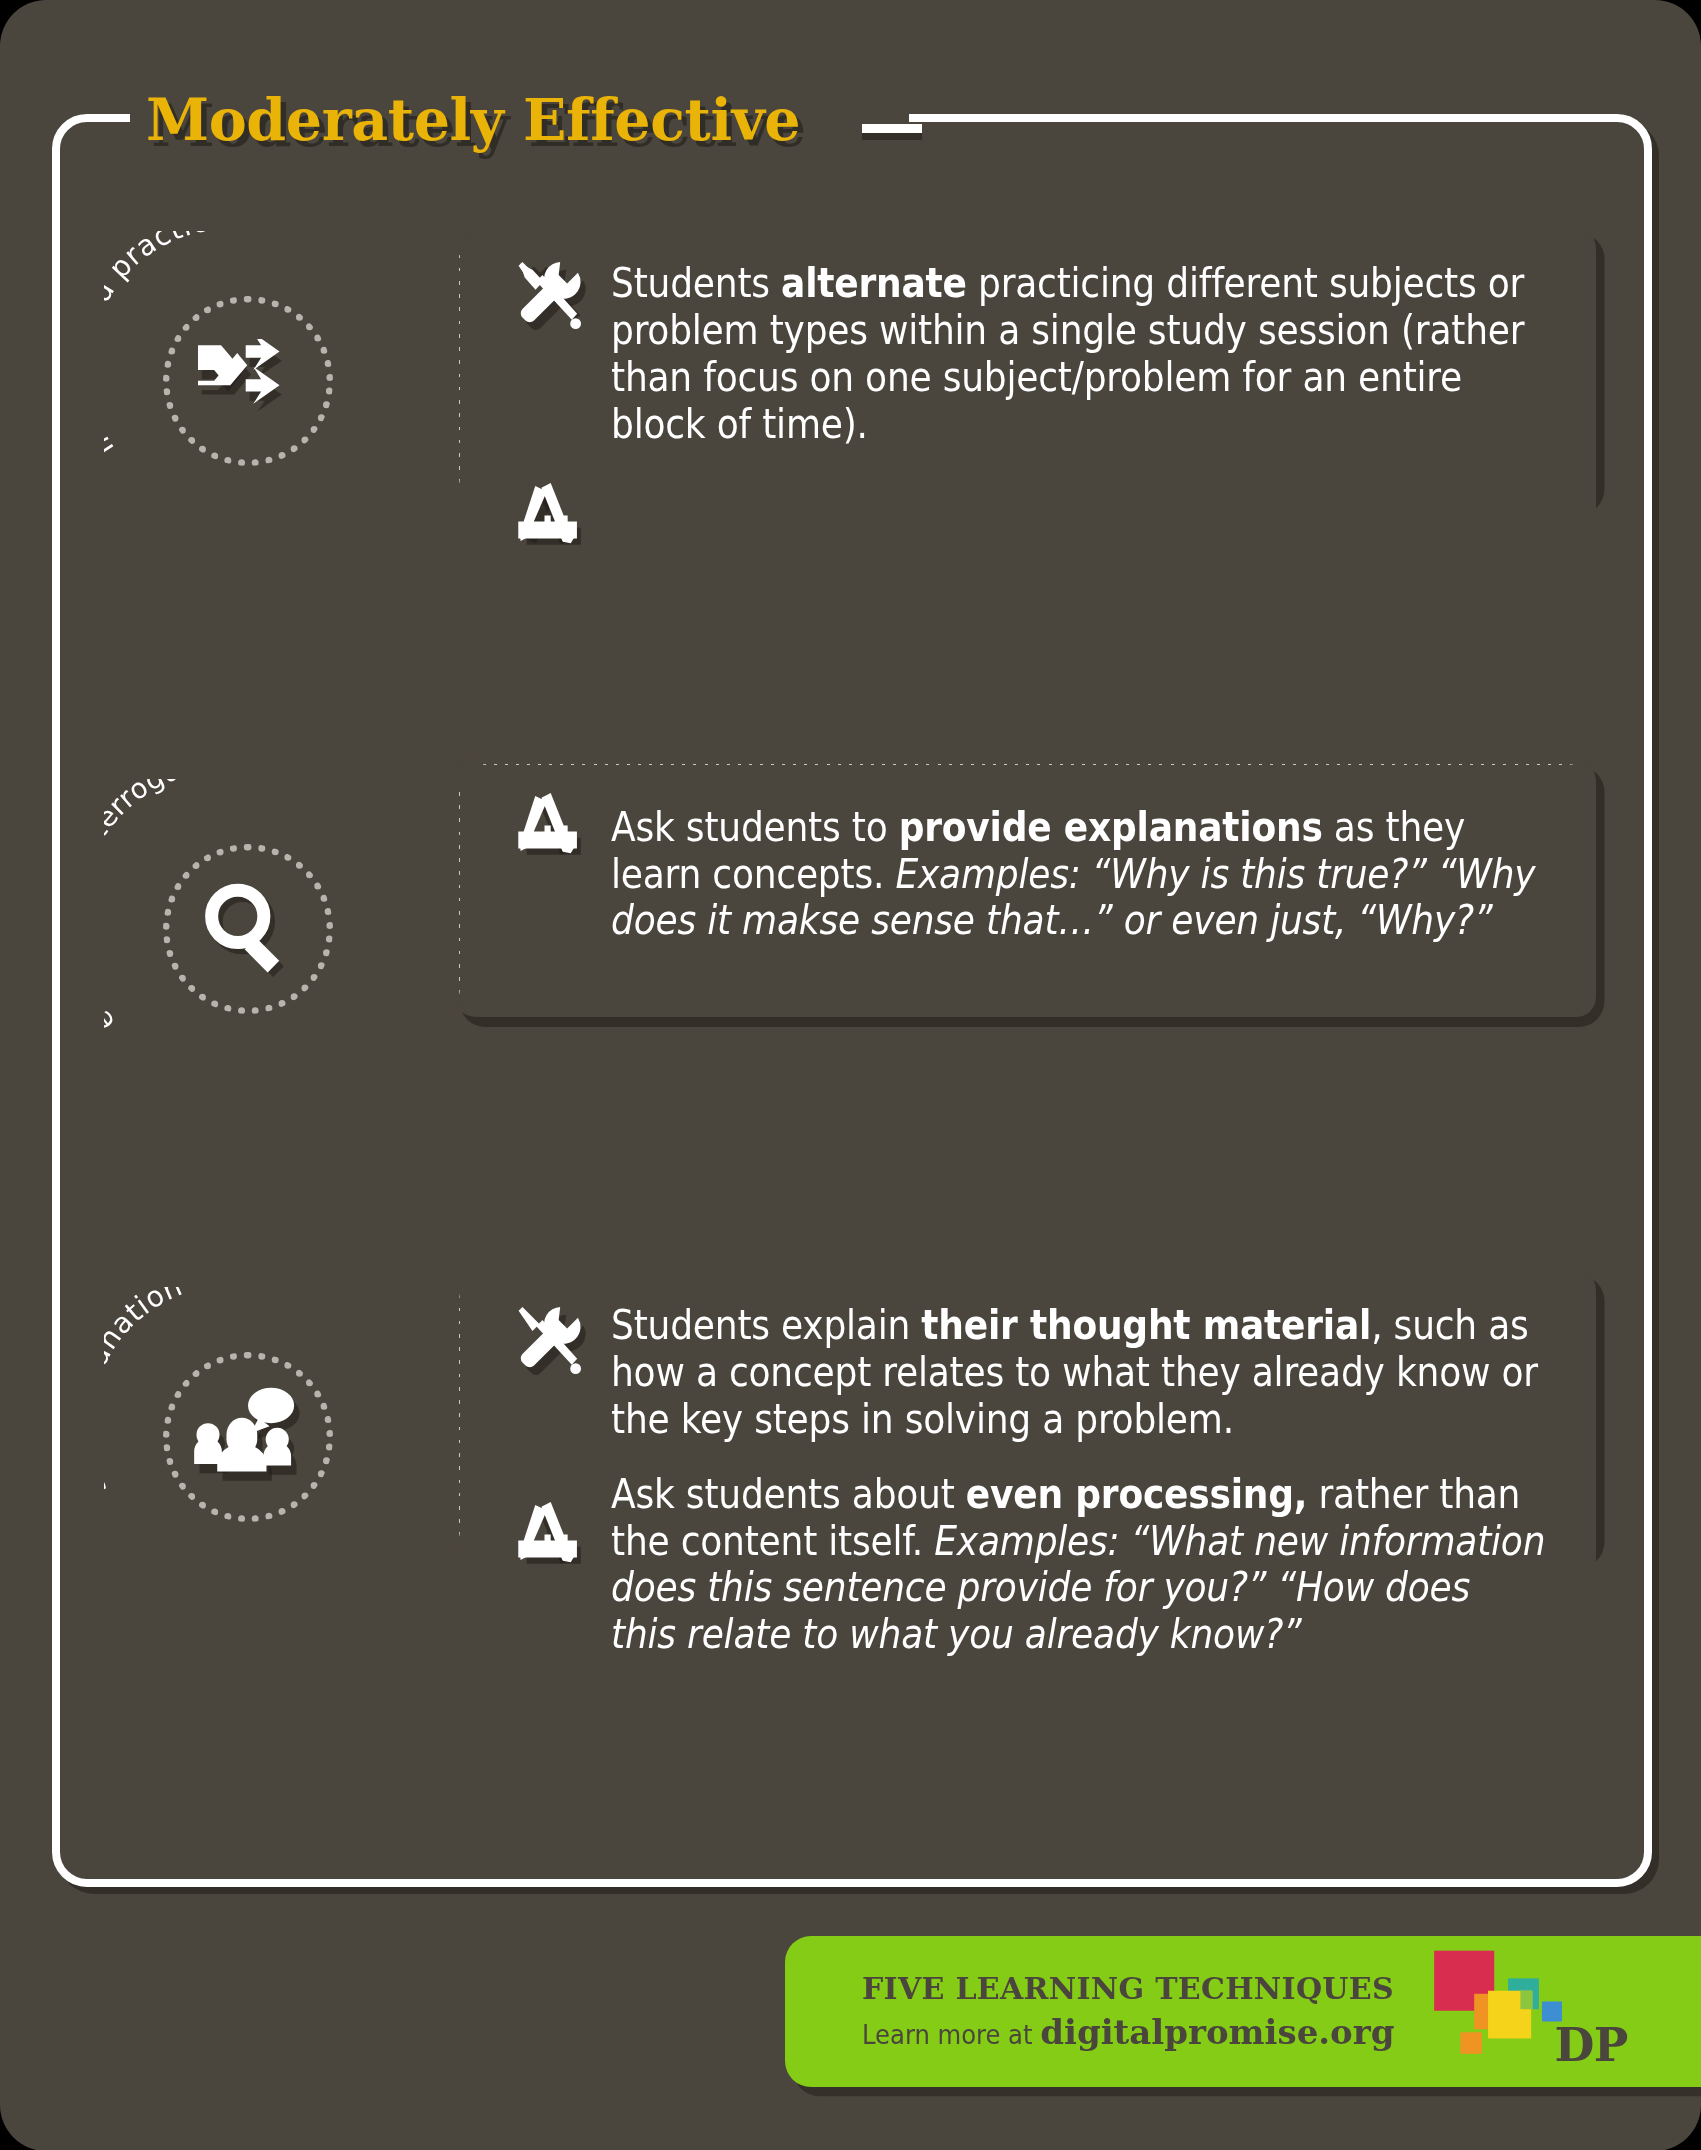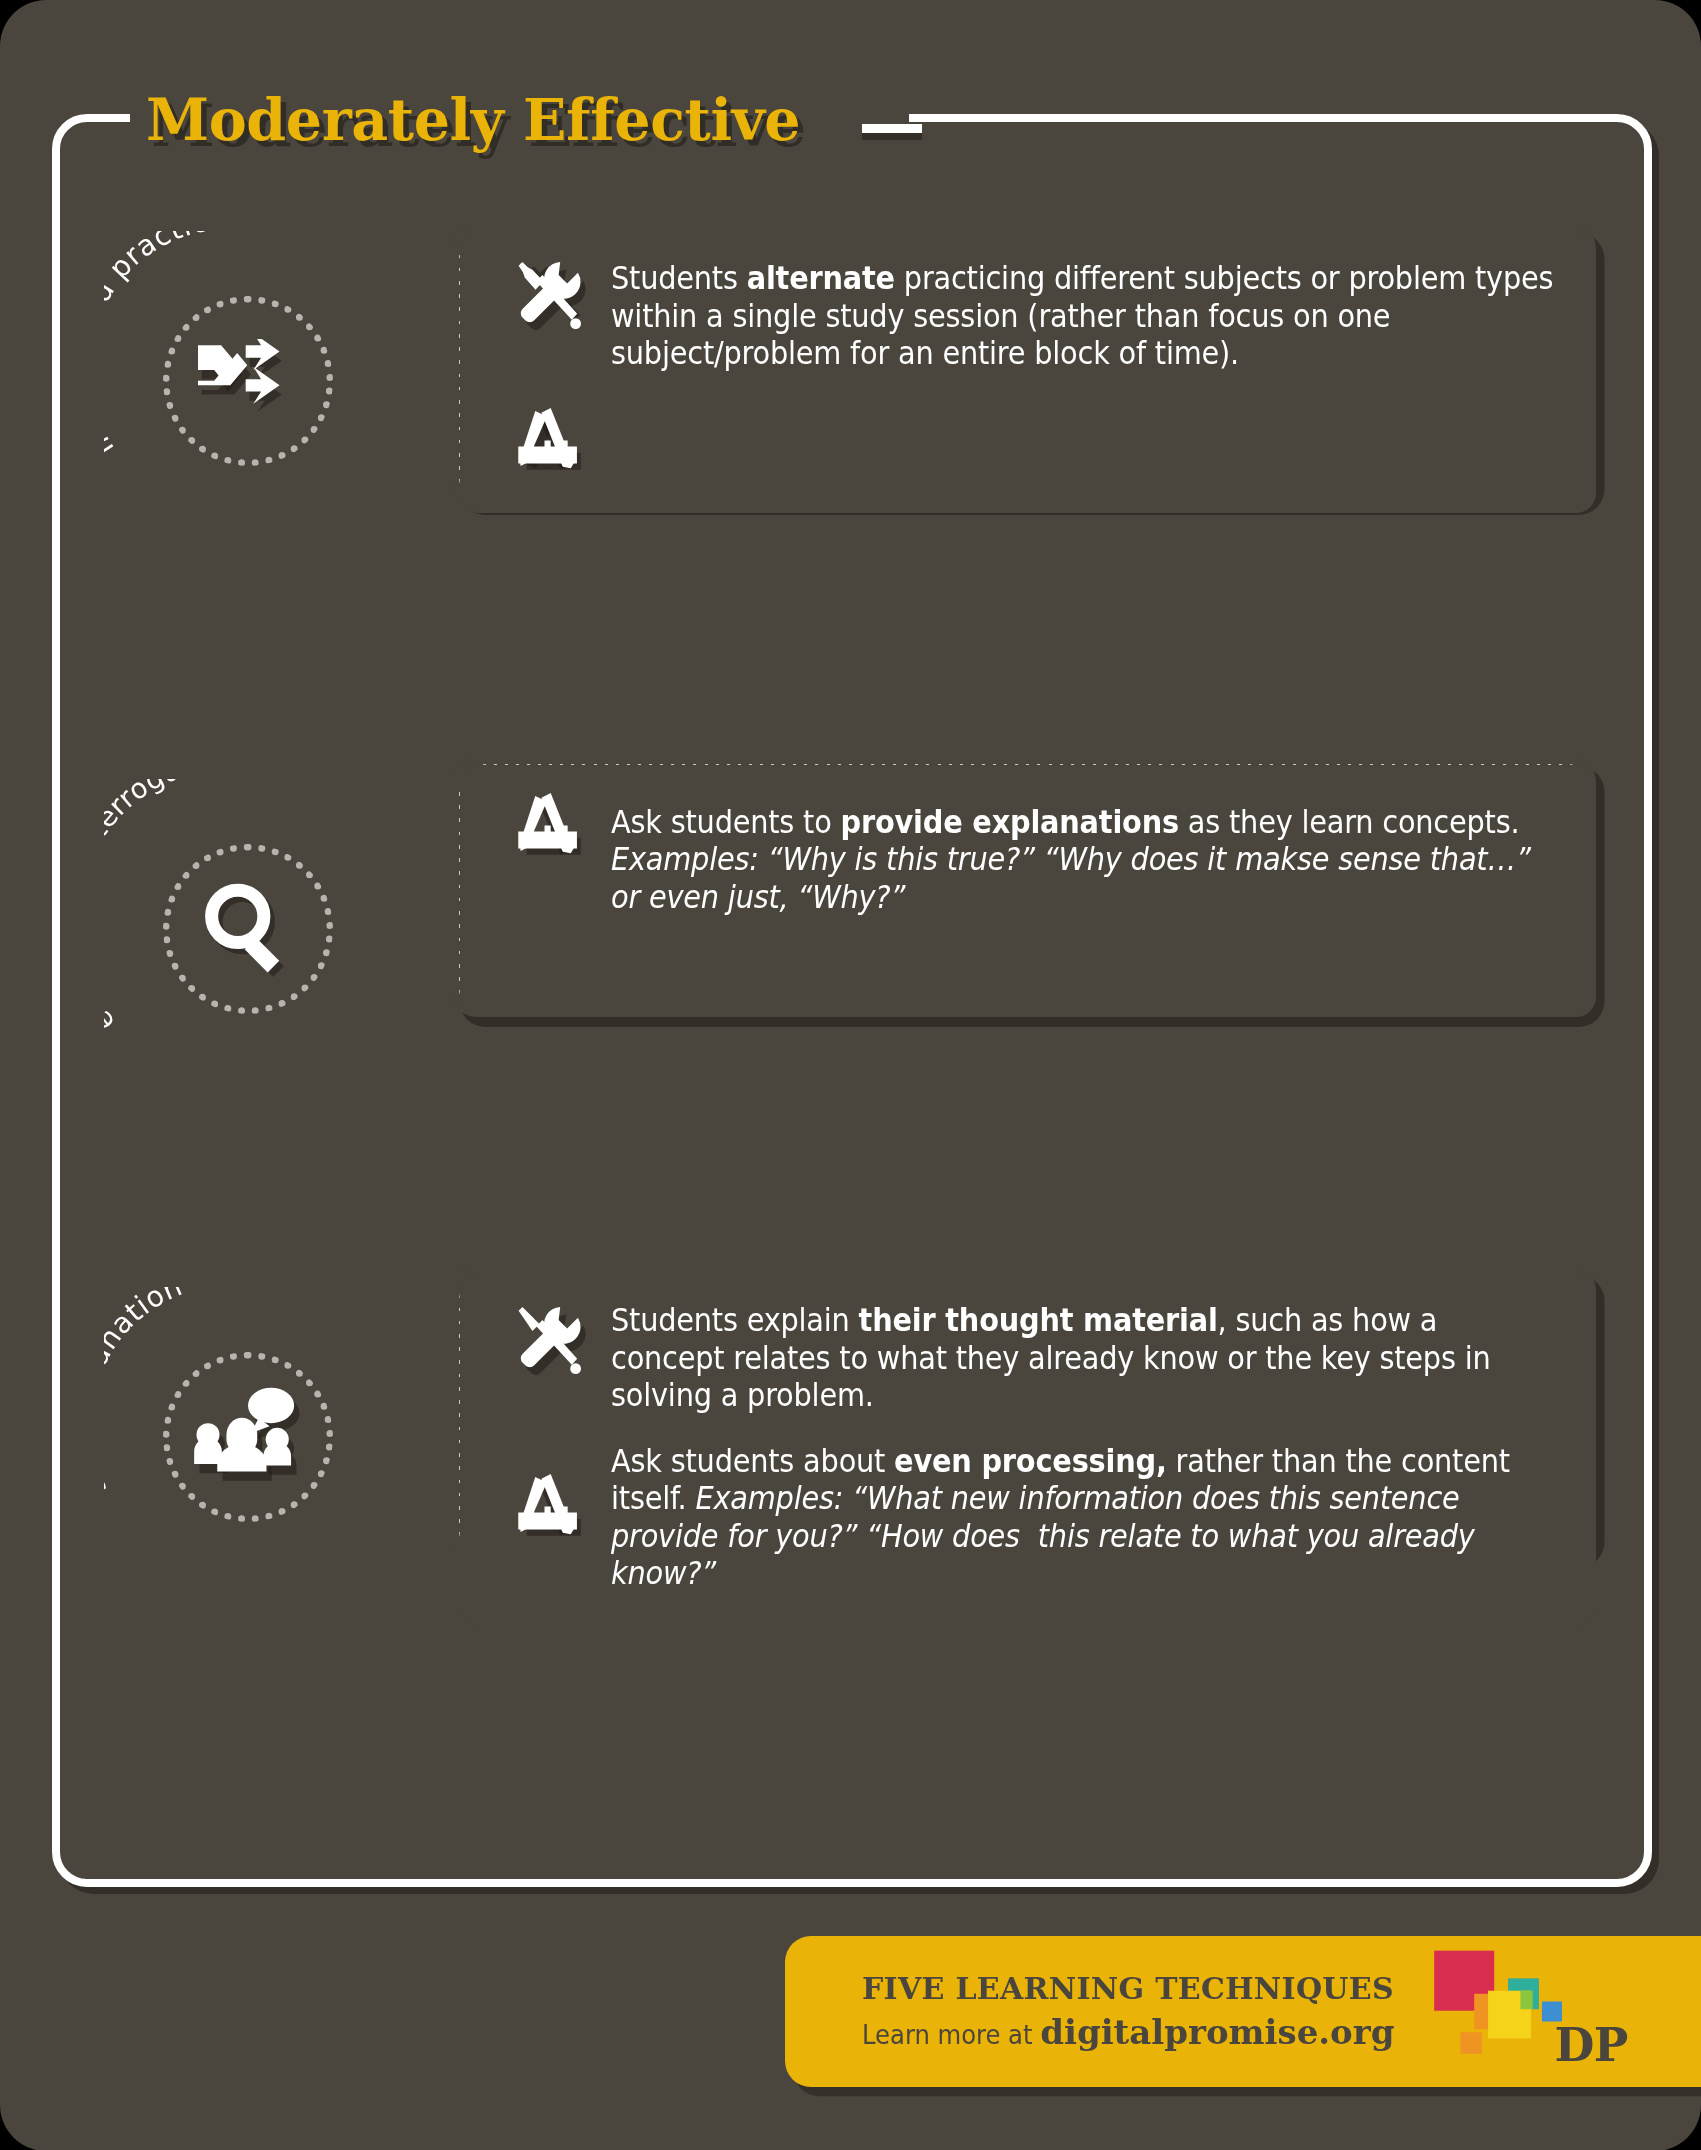--- a/index.html
+++ b/index.html
@@ -133,21 +133,21 @@
   .row + .row { margin-top:14px; }
   .row-icon {
     flex:0 0 117px;
     display:flex; justify-content:center;
     padding-top:4.6px;
   }
   .row-text {
     flex:1 1 auto;
     color:#ffffff;
     font-family:"DejaVu Sans Condensed","Liberation Sans Narrow","Liberation Sans", sans-serif;
-    font-size:32px;
+    font-size:40px;
     line-height:1.17;
     font-stretch:condensed;
     letter-spacing:-0.2px;
     padding-right:6.2px;
   }
   .row-text b { font-weight:700; }
   .row-text i { font-style:italic; }
 
   
   #panel0 .row-icon { padding-top:1.5px; }
@@ -157,21 +157,21 @@
   #panel1 .row:nth-child(2) { margin-top:49px; }
   #panel1 .row:nth-child(2) .row-icon { padding-top:32px; }
   #panel2 .row:nth-child(2) { margin-top:28px; }
   #panel2 .row:nth-child(2) .row-icon { padding-top:31px; }
 
   
   .footer {
     position:absolute;
     left:785px; top:1936px;
     width:917px; height:151px;
-    background:#eab308;
+    background:#84cc16;
     border-radius:26px 0 0 26px;
     box-shadow: 8.5px 9.3px 0 0 rgba(32,28,23,0.50);
     display:flex; align-items:center;
     padding-left:77px;
     z-index:5;
   }
   .footer-text { }
   .footer-line1 {
     font-family:"DejaVu Serif", serif;
     font-weight:700;

